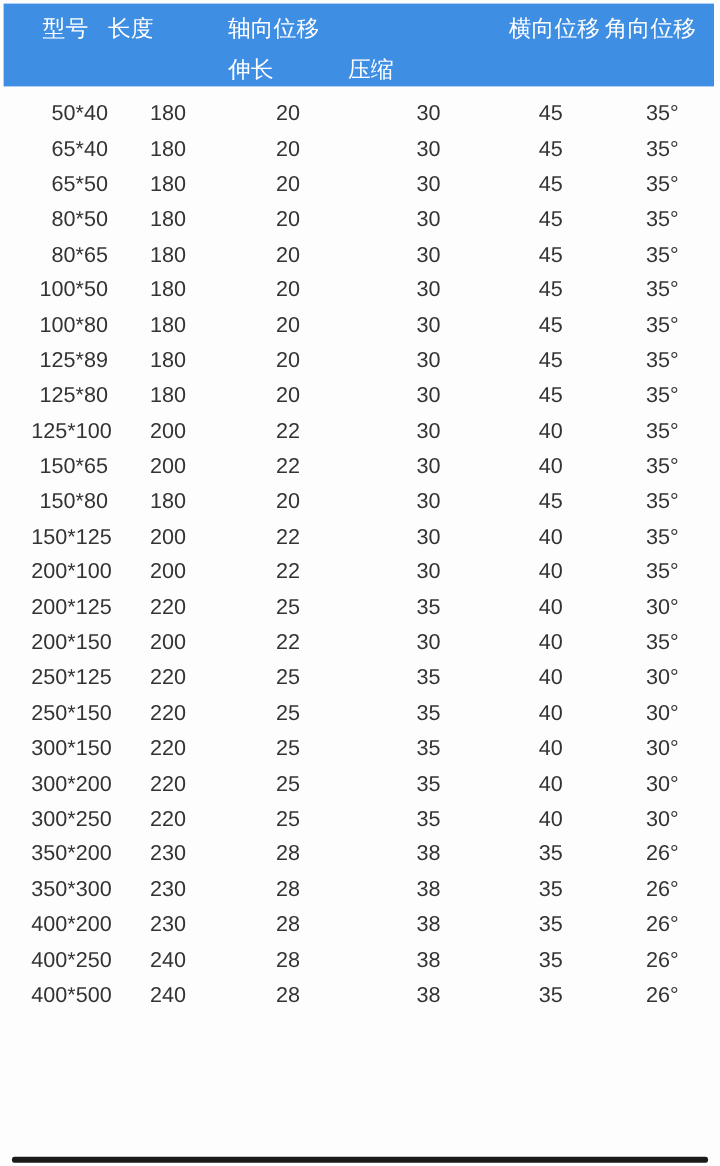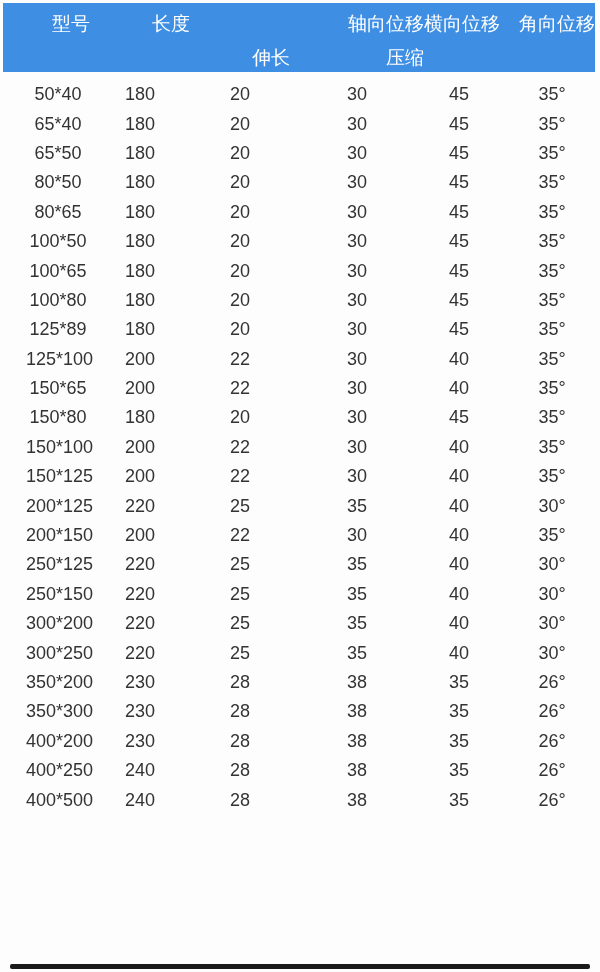--- a/index.html
+++ b/index.html
@@ -24,33 +24,33 @@
   
   .hdr {
     width: 592px;
     margin: 3px 5px 0 3px;
     background: var(--header-bg);
     color: var(--header-text);
     font-size: 19px;
   }
   .hdr .r1 td { height: 42px; }
   .hdr .r2 td { height: 27px; vertical-align: top; }
-  .hdr td { text-align: right; overflow: visible; }
-  .hdr td.c1 { text-align: right; padding-left: 16px; }
+  .hdr td { text-align: left; overflow: visible; }
+  .hdr td.c1 { text-align: center; padding-left: 16px; }
   .hdr td.c6 { padding-left: 10px; margin-top: 48px; }
 
   
   .data {
     width: 600px;
     margin-top: 8px;
     color: var(--body-text);
     font-size: 18px;
   }
   .data td { height: 29.4px; text-align: center; }
-  .data td.c1 { text-align: center; padding-left: 26px; }
+  .data td.c1 { text-align: right; padding-left: 26px; }
   .data td.c6 { padding-left: 10px; text-align: center; }
 
   .bottom-bar {
     position: absolute;
     left: 10px;
     right: 10px;
     bottom: 3px;
     height: 5px;
     border-radius: 2px;
     background: var(--bar-color);
@@ -139,44 +139,44 @@
       </tr>
       <tr>
         <td class="c1">100*50</td>
         <td class="c2">180</td>
         <td class="c3">20</td>
         <td class="c4">30</td>
         <td class="c5">45</td>
         <td class="c6">35°</td>
       </tr>
       <tr>
-        <td class="c1">100*65</td>
-        <td class="c2">180</td>
-        <td class="c3">20</td>
-        <td class="c4">30</td>
-        <td class="c5">45</td>
-        <td class="c6">35°</td>
-      </tr>
-      <tr>
         <td class="c1">100*80</td>
         <td class="c2">180</td>
         <td class="c3">20</td>
         <td class="c4">30</td>
         <td class="c5">45</td>
         <td class="c6">35°</td>
       </tr>
       <tr>
         <td class="c1">125*89</td>
         <td class="c2">180</td>
         <td class="c3">20</td>
         <td class="c4">30</td>
         <td class="c5">45</td>
         <td class="c6">35°</td>
       </tr>
       <tr>
+        <td class="c1">125*80</td>
+        <td class="c2">180</td>
+        <td class="c3">20</td>
+        <td class="c4">30</td>
+        <td class="c5">45</td>
+        <td class="c6">35°</td>
+      </tr>
+      <tr>
         <td class="c1">125*100</td>
         <td class="c2">200</td>
         <td class="c3">22</td>
         <td class="c4">30</td>
         <td class="c5">40</td>
         <td class="c6">35°</td>
       </tr>
       <tr>
         <td class="c1">150*65</td>
         <td class="c2">200</td>
@@ -187,36 +187,36 @@
       </tr>
       <tr>
         <td class="c1">150*80</td>
         <td class="c2">180</td>
         <td class="c3">20</td>
         <td class="c4">30</td>
         <td class="c5">45</td>
         <td class="c6">35°</td>
       </tr>
       <tr>
-        <td class="c1">150*100</td>
-        <td class="c2">200</td>
-        <td class="c3">22</td>
-        <td class="c4">30</td>
-        <td class="c5">40</td>
-        <td class="c6">35°</td>
-      </tr>
-      <tr>
         <td class="c1">150*125</td>
         <td class="c2">200</td>
         <td class="c3">22</td>
         <td class="c4">30</td>
         <td class="c5">40</td>
         <td class="c6">35°</td>
       </tr>
       <tr>
+        <td class="c1">200*100</td>
+        <td class="c2">200</td>
+        <td class="c3">22</td>
+        <td class="c4">30</td>
+        <td class="c5">40</td>
+        <td class="c6">35°</td>
+      </tr>
+      <tr>
         <td class="c1">200*125</td>
         <td class="c2">220</td>
         <td class="c3">25</td>
         <td class="c4">35</td>
         <td class="c5">40</td>
         <td class="c6">30°</td>
       </tr>
       <tr>
         <td class="c1">200*150</td>
         <td class="c2">200</td>
@@ -228,20 +228,28 @@
       <tr>
         <td class="c1">250*125</td>
         <td class="c2">220</td>
         <td class="c3">25</td>
         <td class="c4">35</td>
         <td class="c5">40</td>
         <td class="c6">30°</td>
       </tr>
       <tr>
         <td class="c1">250*150</td>
+        <td class="c2">220</td>
+        <td class="c3">25</td>
+        <td class="c4">35</td>
+        <td class="c5">40</td>
+        <td class="c6">30°</td>
+      </tr>
+      <tr>
+        <td class="c1">300*150</td>
         <td class="c2">220</td>
         <td class="c3">25</td>
         <td class="c4">35</td>
         <td class="c5">40</td>
         <td class="c6">30°</td>
       </tr>
       <tr>
         <td class="c1">300*200</td>
         <td class="c2">220</td>
         <td class="c3">25</td>

